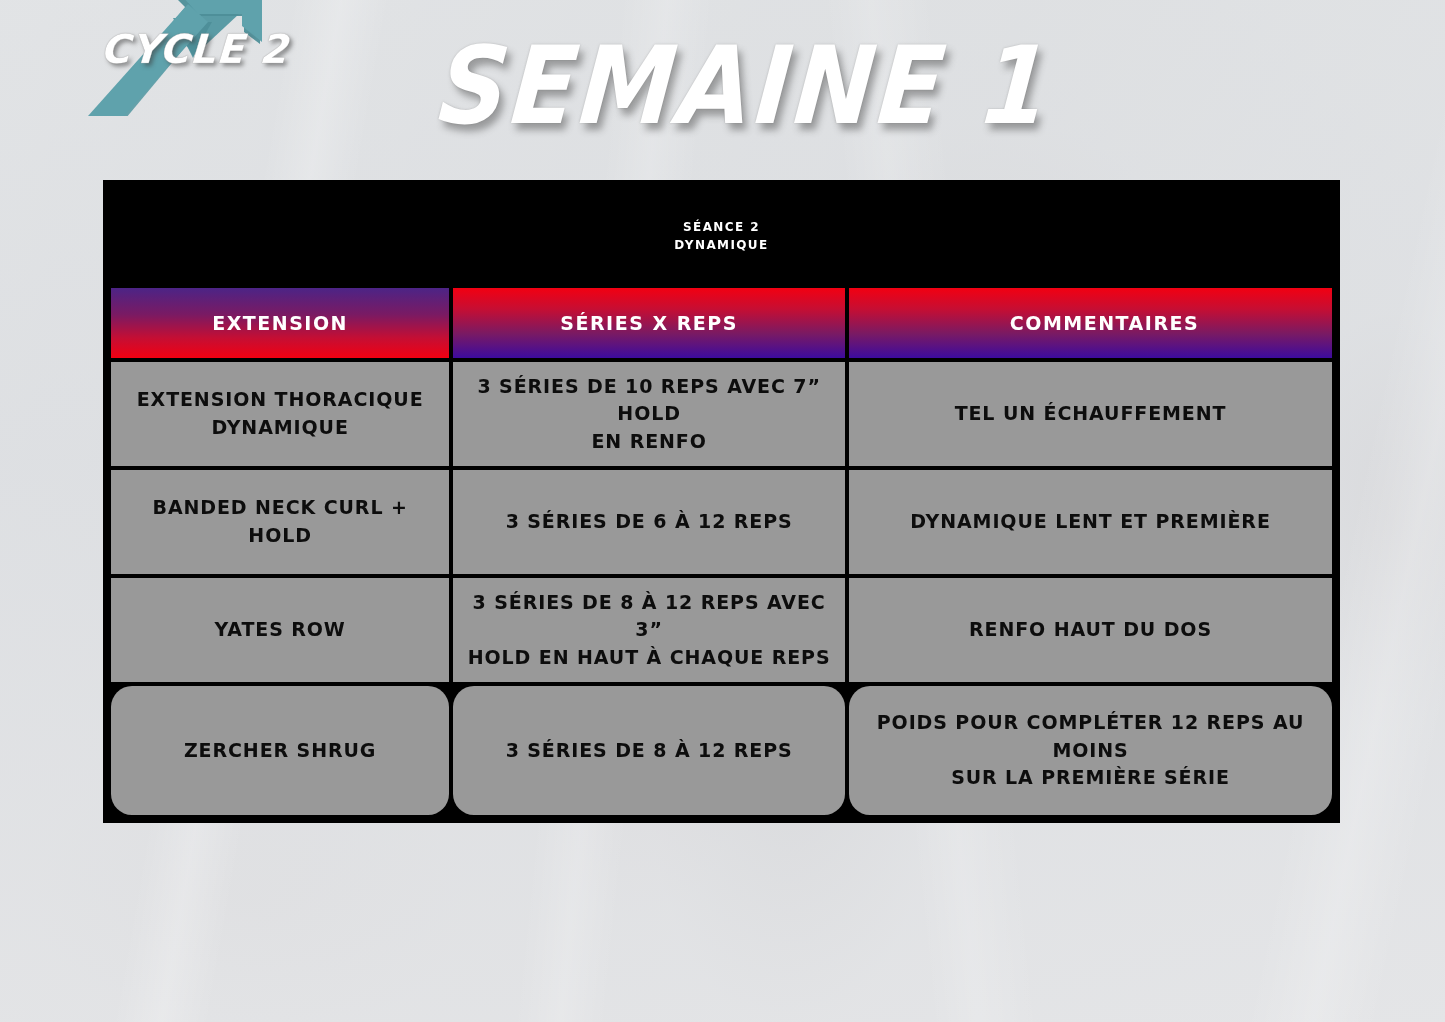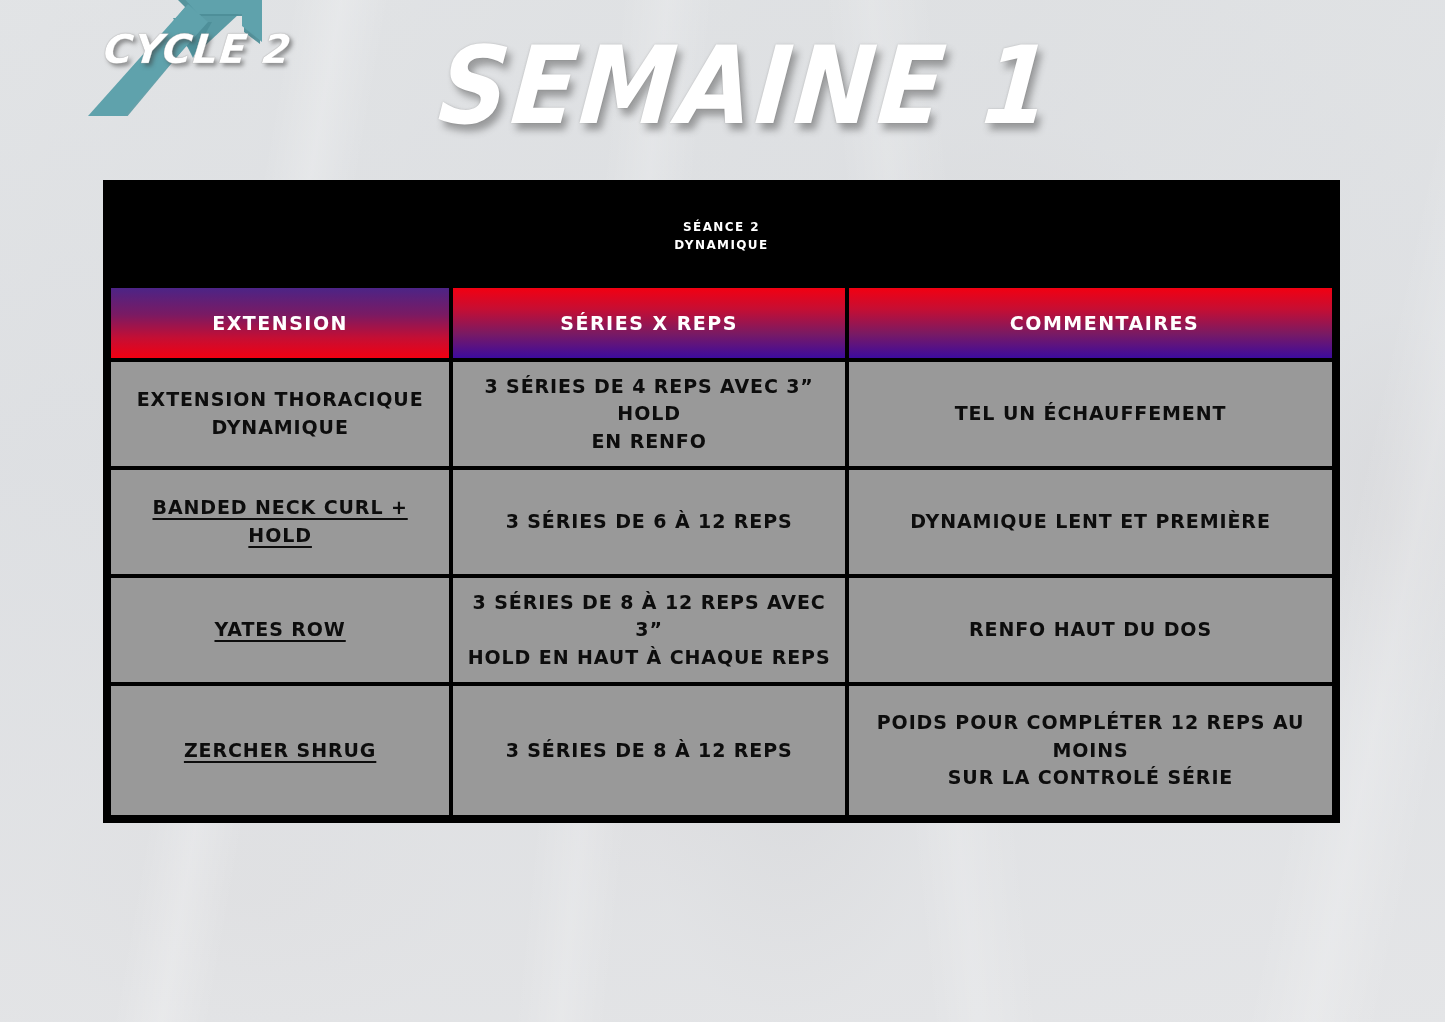--- a/index.html
+++ b/index.html
@@ -110,22 +110,22 @@
   .data-cell {
     background:rgba(255,255,255,.60);
     height:104px;
     color:#0d0d0d;
     font-family:"DejaVu Sans", sans-serif;
     font-size:19px; font-weight:bold;
     letter-spacing:.9px;
     line-height:1.45;
     padding:6px 12px;
   }
-  .data-cell.tall { height:129px; }
-  .u { text-decoration:underline; text-underline-offset:4px; text-decoration-thickness:2px; }
+  .data-cell.tall { height:129px;border-radius:21px; }
+  .u { text-underline-offset:4px; text-decoration-thickness:2px; }
 
   .col-ex   { width:342px; }
   .col-sets { width:398px; }
   .col-com  { width:489px;padding-left:28px; }
 </style>
 </head>
 <body>
 
 <div id="bg-photo"></div>
 <div id="bg-veil"></div>
@@ -169,21 +169,21 @@
         <td class="col-head grad-red-purple col-sets">SÉRIES X REPS</td>
         <td class="col-head grad-red-purple col-com">COMMENTAIRES</td>
       </tr>
 
       <tr>
         <td class="data-cell">
           <div>EXTENSION THORACIQUE</div>
           <div>DYNAMIQUE</div>
         </td>
         <td class="data-cell">
-          <div>3 SÉRIES DE 4 REPS AVEC 3” HOLD</div>
+          <div>3 SÉRIES DE 10 REPS AVEC 7” HOLD</div>
           <div>EN RENFO</div>
         </td>
         <td class="data-cell">
           <div>TEL UN ÉCHAUFFEMENT</div>
           <div></div>
         </td>
       </tr>
 
       <tr>
         <td class="data-cell">
@@ -212,19 +212,19 @@
 
       <tr>
         <td class="data-cell tall">
           <div class="u">ZERCHER SHRUG</div>
         </td>
         <td class="data-cell tall">
           <div>3 SÉRIES DE 8 À 12 REPS</div>
         </td>
         <td class="data-cell tall">
           <div>POIDS POUR COMPLÉTER 12 REPS AU MOINS</div>
-          <div>SUR LA CONTROLÉ SÉRIE</div>
+          <div>SUR LA PREMIÈRE SÉRIE</div>
         </td>
       </tr>
 
     </tbody>
   </table>
 </div>
 
 </body></html>

